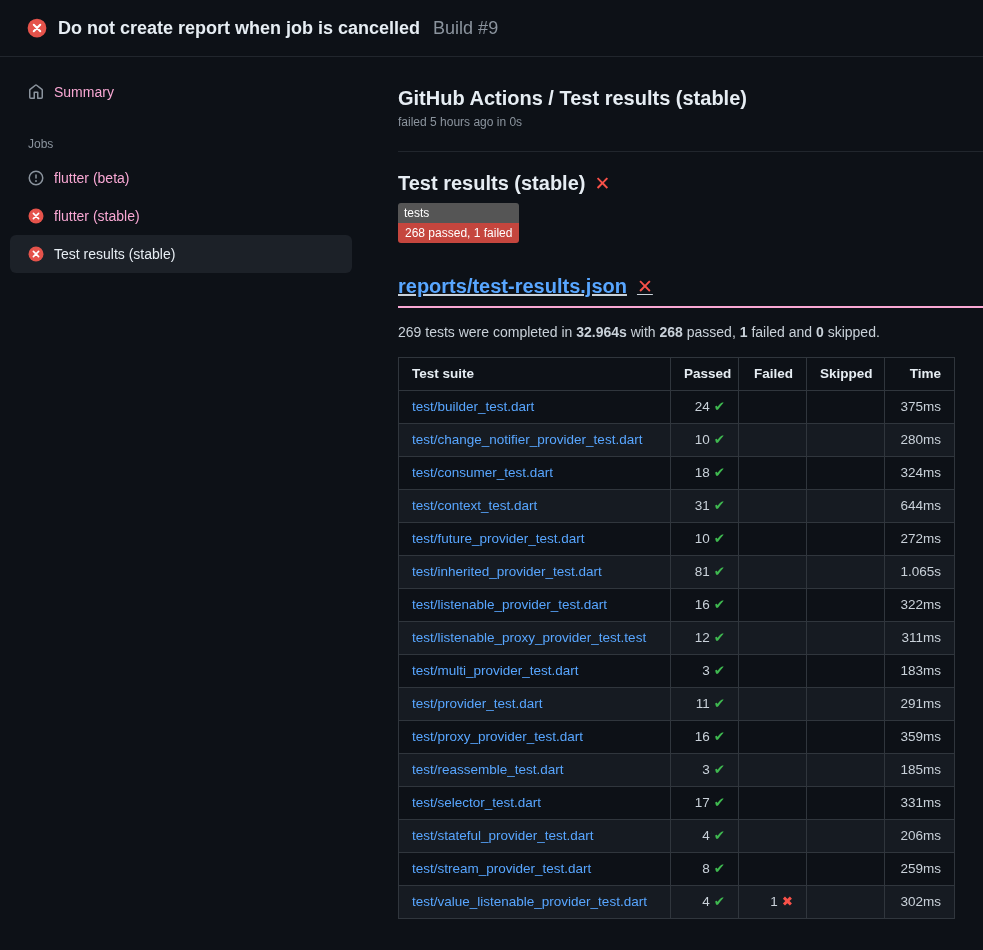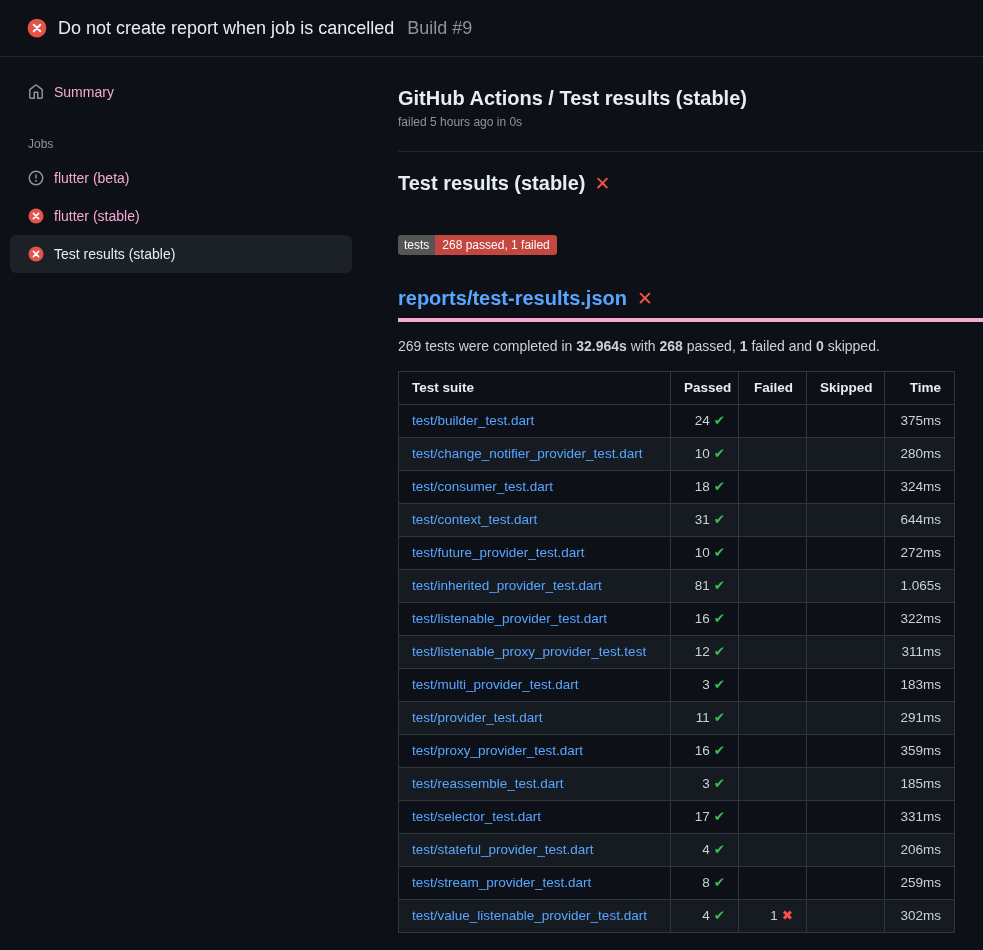--- a/index.html
+++ b/index.html
@@ -8,21 +8,21 @@
     background:#0d1117;
     color:#c9d1d9;
     font-family:"Liberation Sans","DejaVu Sans",sans-serif;
     font-size:14px;
   }
   
   .top-header {
     height:57px; display:flex; align-items:center;
     padding-left:27px; border-bottom:1px solid #21262d; gap:11px;
   }
-  .top-header .run-title { font-size:18px; font-weight:400; color:#e6edf3; }
+  .top-header .run-title { font-size:18px; font-weight:700; color:#e6edf3; }
   .top-header .run-build { font-size:18px; font-weight:400; color:#8b949e; margin-left:2px; }
   .icon-16 { width:16px; height:16px; flex:0 0 auto; display:block; }
   .icon-20 { width:20px; height:20px; flex:0 0 auto; display:block; }
 
   
   .page-body { display:flex; height:893px; }
   .sidebar { width:380px; flex:0 0 auto; padding-top:16px; }
   .main { flex:1 1 auto; padding:30px 0 0 18px; }
 
   
@@ -38,28 +38,28 @@
 
   
   .breadcrumb { font-size:20px; font-weight:700; color:#e6edf3; }
   .status-line { margin-top:5px; font-size:12px; color:#8b949e; }
   .divider { border-bottom:1px solid #21262d; margin-top:22px; }
   .section-title {
     margin-top:20px; font-size:20px; font-weight:700; color:#e6edf3;
     display:flex; align-items:center; gap:9px;
   }
   .x-glyph { color:#f85149; font-weight:700; font-size:19px; line-height:1; }
-  .badge { margin-top:40px; display:inline-flex; font-size:12px; line-height:1;
-           border-radius:3px; overflow:hidden; }
+  .badge { margin-top:8px; display:inline-flex; font-size:12px; line-height:1;
+           border-radius:3px; overflow:hidden;flex-direction:column; }
   .badge .badge-label { background:#555555; color:#ffffff; padding:4px 6px; }
   .badge .badge-value { background:#c5463e; color:#ffffff; padding:4px 7px; }
   .report-title {
-    margin-top:32px; padding-bottom:8px; border-bottom:4px solid #f9a8d4;
+    margin-top:32px; padding-bottom:8px; border-bottom:2px solid #f9a8d4;
     font-size:20px; font-weight:700;
-    display:flex; align-items:center; gap:10px;
+    display:flex; align-items:center; gap:10px;text-decoration:underline;
   }
   .report-title a { color:#58a6ff; text-decoration:none; }
   .summary-line { margin-top:16px; font-size:14px; color:#c9d1d9; }
   .summary-line b { font-weight:700; }
 
   
   table.results {
     margin-top:17px; border-collapse:collapse; font-size:13.5px;
     width:556px; table-layout:fixed;
   }

